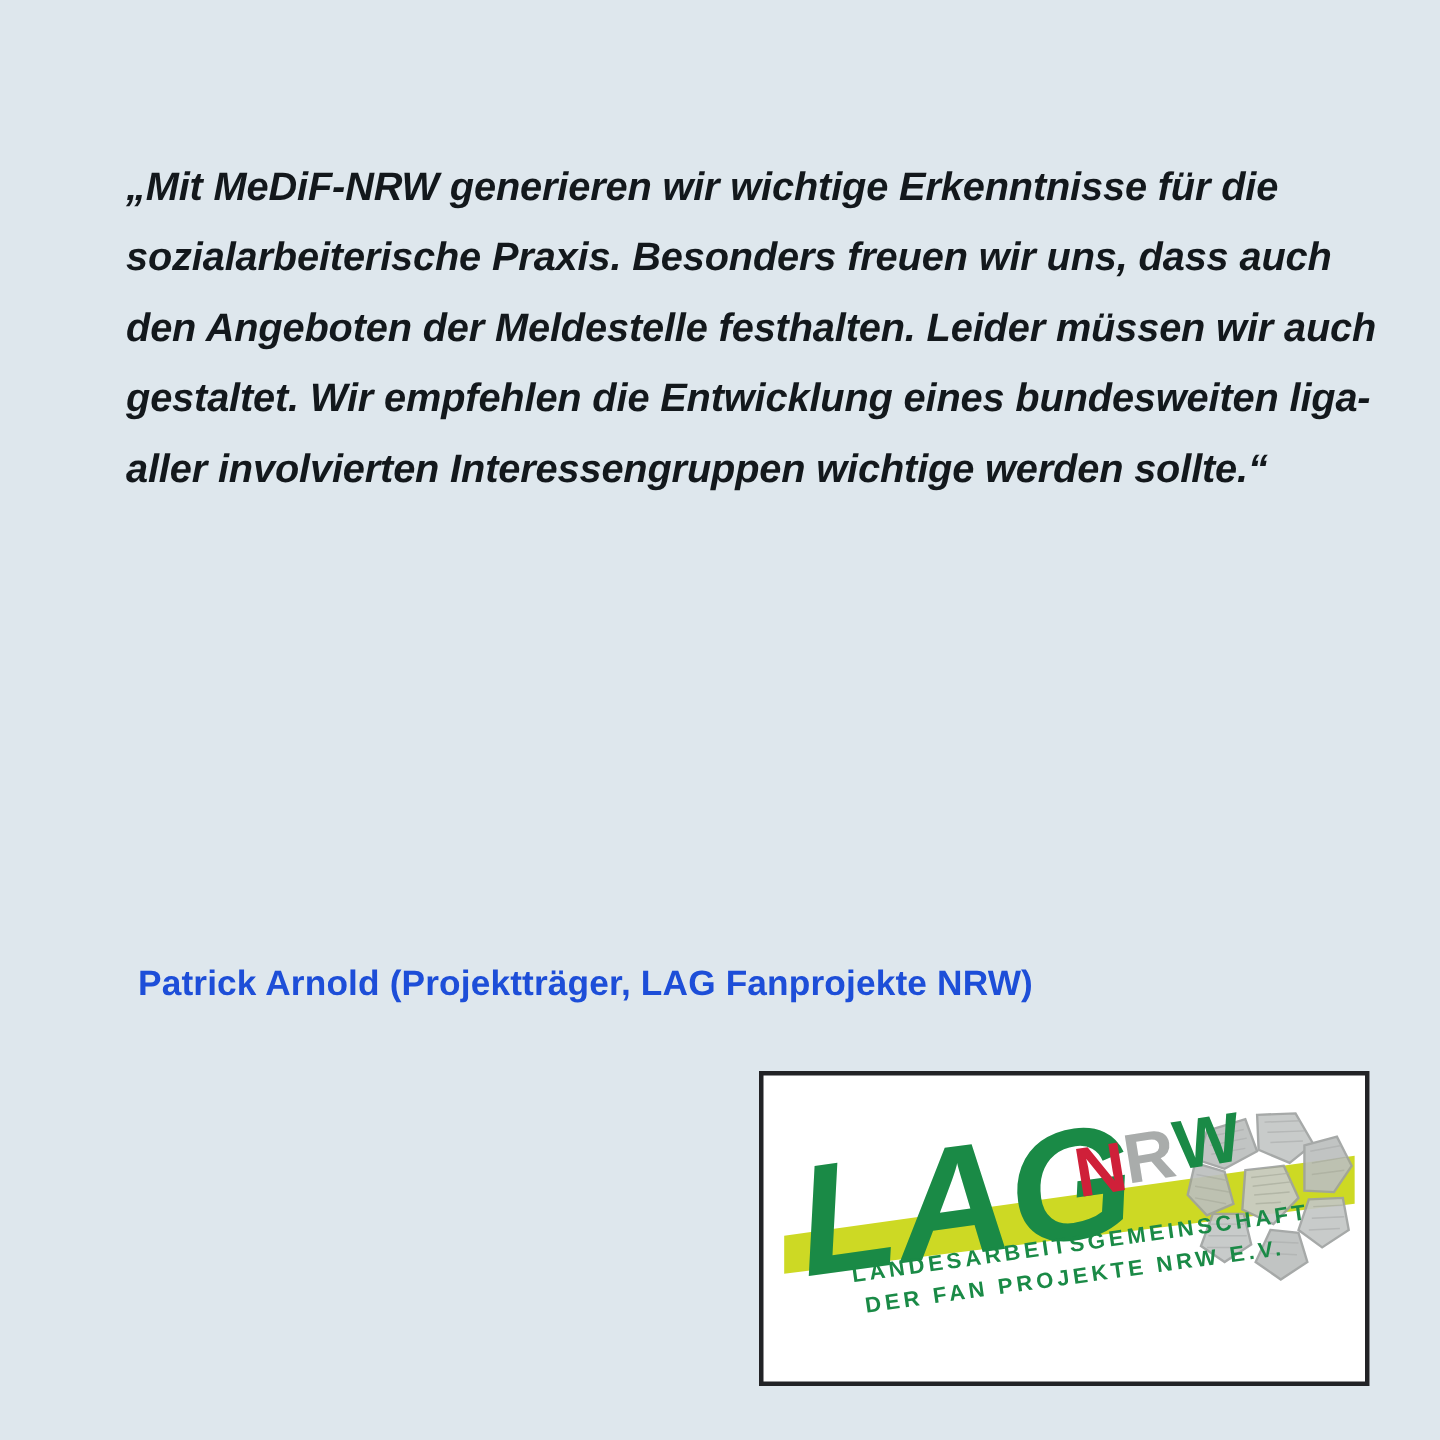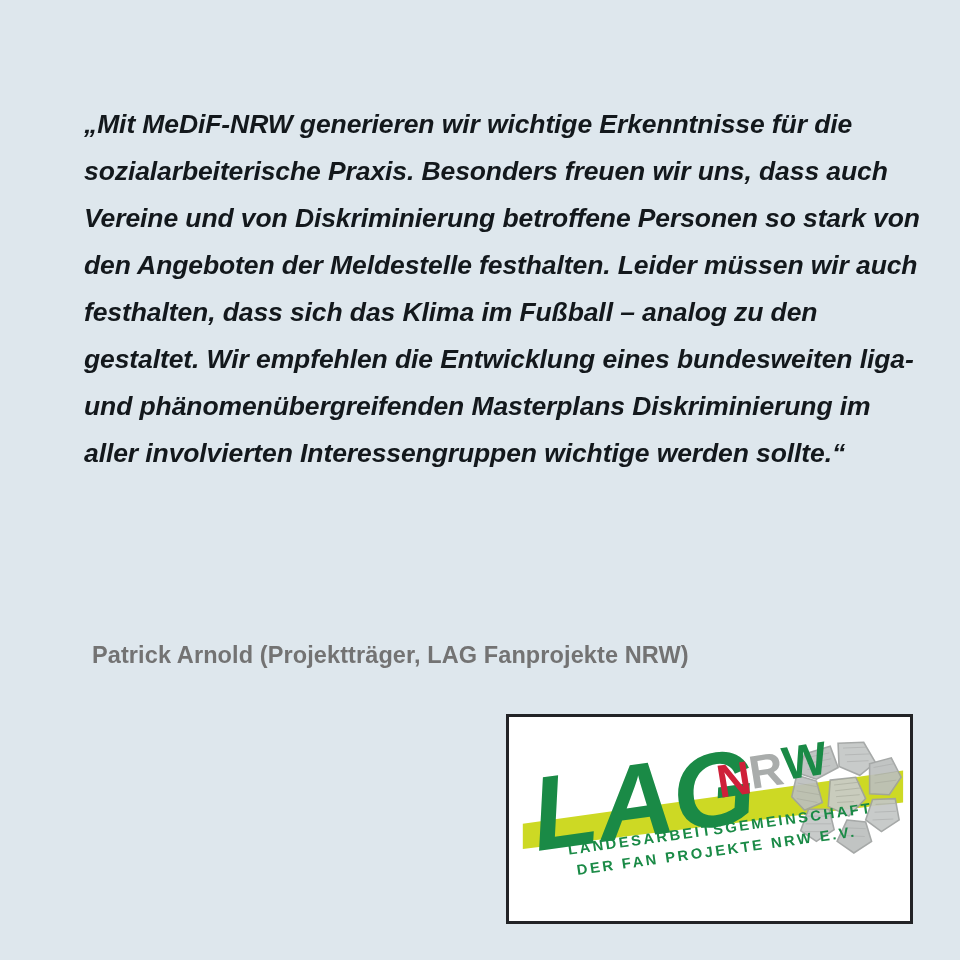--- a/index.html
+++ b/index.html
@@ -41,21 +41,21 @@
     white-space: nowrap;
   }
 
   
   .attribution {
     position: absolute;
     left: 92px;
     top: 642px;
     font-size: 23.5px;
     font-weight: bold;
-    color: #737373;
+    color: #1d4ed8;
     letter-spacing: 0.1px;
     white-space: nowrap;
   }
 
   
   .logo-box {
     position: absolute;
     left: 506px;
     top: 714px;
     width: 407px;
@@ -102,25 +102,22 @@
   }
 </style>
 </head>
 <body>
 
 <div id="page">
 
   <div class="quote-block">
     <div class="quote-line">„Mit MeDiF-NRW generieren wir wichtige Erkenntnisse für die</div>
     <div class="quote-line">sozialarbeiterische Praxis. Besonders freuen wir uns, dass auch</div>
-    <div class="quote-line">Vereine und von Diskriminierung betroffene Personen so stark von</div>
     <div class="quote-line">den Angeboten der Meldestelle festhalten. Leider müssen wir auch</div>
-    <div class="quote-line">festhalten, dass sich das Klima im Fußball – analog zu den</div>
     <div class="quote-line">gestaltet. Wir empfehlen die Entwicklung eines bundesweiten liga-</div>
-    <div class="quote-line">und phänomenübergreifenden Masterplans Diskriminierung im</div>
     <div class="quote-line">aller involvierten Interessengruppen wichtige werden sollte.“</div>
   </div>
 
   <div class="attribution">Patrick Arnold (Projektträger, LAG Fanprojekte NRW)</div>
 
   <div class="logo-box">
     <div class="logo-inner">
       <svg class="logo-svg" viewBox="0 0 407 210" preserveAspectRatio="none">
 
         <polygon points="14,110 400,55 400,88 14,136" fill="#cdd924"></polygon>

